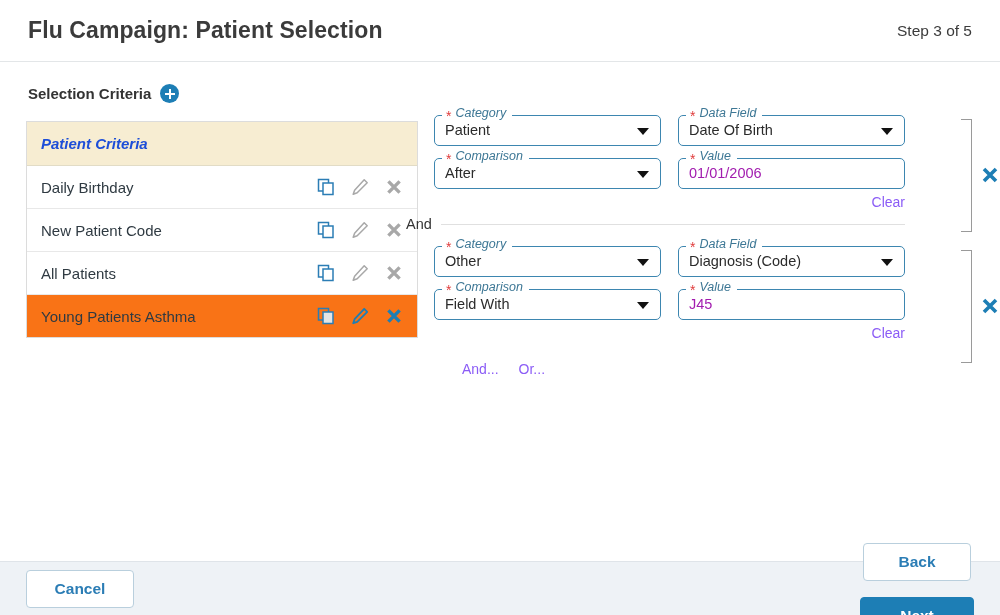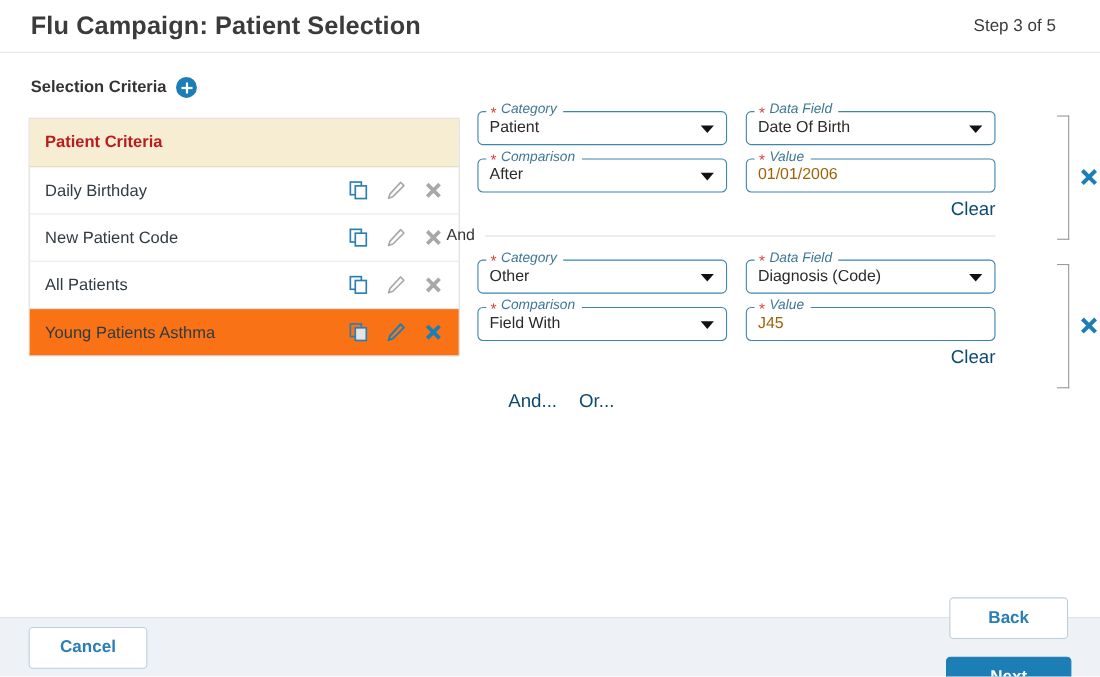--- a/index.html
+++ b/index.html
@@ -11,27 +11,27 @@
     height: 615px;
     background: #ffffff;
     font-family: "Liberation Sans", sans-serif;
     color: #333333;
     overflow: hidden;
     position: relative;
   }
 
   
   .page-header {
-    height: 48px;
+    height: 62px;
     box-sizing: border-box;
     border-bottom: 1px solid #e3e6e8;
     display: flex;
     align-items: center;
     justify-content: space-between;
-    padding: 0 40px 0 28px;
+    padding: 0 28px 0 28px;
   }
   .page-title {
     font-size: 23px;
     font-weight: bold;
     color: #3b3b3b;
     letter-spacing: 0.1px;
   }
   .step-indicator {
     font-size: 15.5px;
     color: #3b3b3b;
@@ -85,22 +85,23 @@
     border: 1px solid #dcdcdc;
     border-collapse: collapse;
     background: #ffffff;
     flex: 0 0 auto;
   }
   .criteria-header {
     background: #f7edd2;
     padding: 13px 14px;
     font-size: 15px;
     font-weight: bold;
-    color: #b91c1c;
+    color: #1d4ed8;
     border-bottom: 1px solid #e2dcc6;
+    font-style: italic;
   }
   .criteria-row {
     display: flex;
     align-items: center;
     justify-content: space-between;
     padding: 0 14px;
     height: 42px;
     border-bottom: 1px solid #e8e8e8;
     cursor: pointer;
   }
@@ -187,21 +188,21 @@
   .field .caret {
     position: absolute;
     right: 11px;
     top: 50%;
     margin-top: -3px;
     width: 0; height: 0;
     border-left: 6px solid transparent;
     border-right: 6px solid transparent;
     border-top: 7px solid #111111;
   }
-  .field.input-field .value { color: #a16207; }
+  .field.input-field .value { color: #a21caf; }
 
   
   .group-bracket {
     position: absolute;
     right: 28px;
     top: 4px;
     width: 11px;
     height: 113px;
     border: 1px solid #9a9a9a;
     border-left: none;
@@ -216,22 +217,22 @@
     cursor: pointer;
   }
 
   .clear-link-row {
     display: flex;
     justify-content: flex-end;
     width: 471px;
     margin-top: 5px;
   }
   .link {
-    color: #0c4a6e;
-    font-size: 17px;
+    color: #8b5cf6;
+    font-size: 14px;
     cursor: pointer;
   }
 
   
   .and-separator {
     display: flex;
     align-items: center;
     gap: 9px;
     margin: 6px 0 14px -28px;
     width: 499px;

